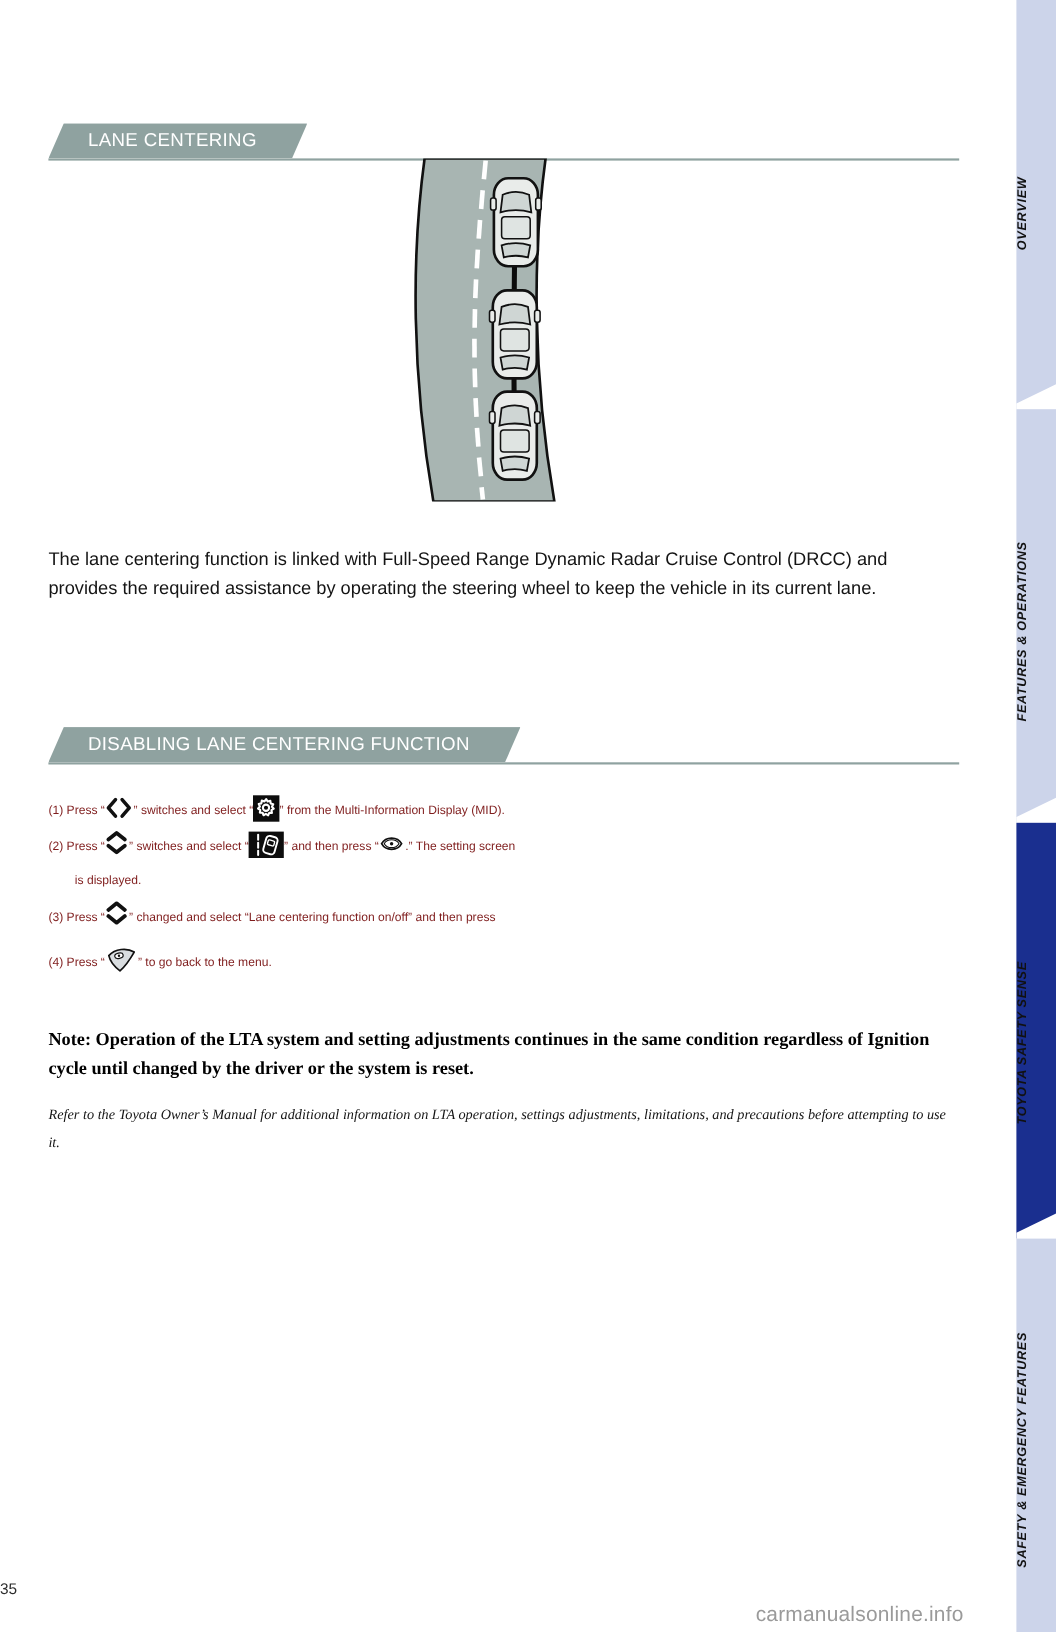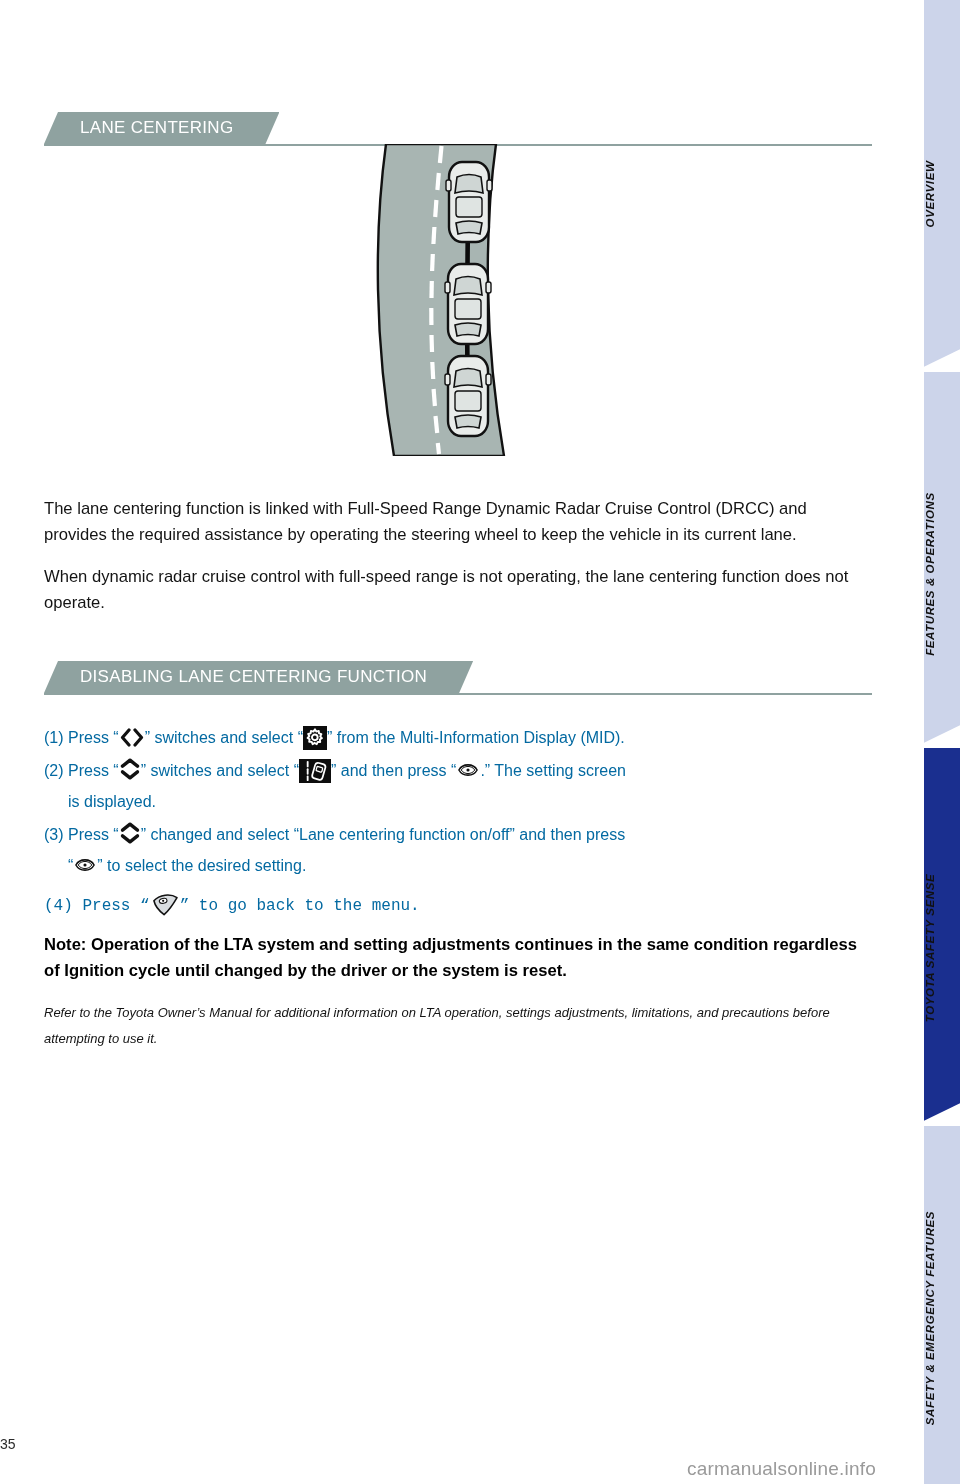--- a/index.html
+++ b/index.html
@@ -119,23 +119,23 @@
 
   
   .para {
     font-size: 16.6px;
     line-height: 26px;
     color: #141414;
     margin: 0 0 16px 0;
     max-width: 826px;
   }
   .step {
-    font-size: 16px;
+    font-size: 11px;
     line-height: 31px;
-    color: #0369a1;
+    color: #7f1d1d;
     margin: 0 0 2px 0;
   }
   .step .cont {
     display: block;
     padding-left: 24px;
   }
   .note {
     font-size: 16.6px;
     line-height: 26px;
     font-weight: bold;
@@ -274,21 +274,20 @@
             <rect x="8" y="36" width="26" height="20" rx="3" fill="#dfe4e2" stroke="#111111" stroke-width="1.4"></rect>
             <rect x="-2" y="19" width="5" height="11" rx="2" fill="#e9ecea" stroke="#111111" stroke-width="1.4"></rect>
             <rect x="39" y="19" width="5" height="11" rx="2" fill="#e9ecea" stroke="#111111" stroke-width="1.4"></rect>
           </g>
         </g>
       </svg>
     </div>
 
     <div style="position:absolute; left:0; top:480px; width:828px;">
       <p class="para">The lane centering function is linked with Full-Speed Range Dynamic Radar Cruise Control (DRCC) and provides the required assistance by operating the steering wheel to keep the vehicle in its current lane.</p>
-      <p class="para">When dynamic radar cruise control with full-speed range is not operating, the lane centering function does not operate.</p>
     </div>
 
     <div class="banner-wrap" style="position:absolute; left:0; top:645px; width:828px;text-align:center;">
       <div class="banner-rule"></div>
       <div class="banner">DISABLING LANE CENTERING FUNCTION</div>
     </div>
 
     <div style="position:absolute; left:0; top:706px; width:828px;">
 
       <p class="step">
@@ -341,44 +340,35 @@
       </p>
 
       <p class="step">
         <span>(3)</span>
         <span>Press “</span><span class="ico">
             <svg width="22" height="22" viewBox="0 0 22 22">
               <path d="M 3.5 8.2 L 11 2.2 L 18.5 8.2" fill="none" stroke="#111" stroke-width="3.4" stroke-linecap="round" stroke-linejoin="round"></path>
               <path d="M 3.5 13.8 L 11 19.8 L 18.5 13.8" fill="none" stroke="#111" stroke-width="3.4" stroke-linecap="round" stroke-linejoin="round"></path>
             </svg>
           </span><span>” changed and select “Lane centering function on/off” and then press</span>
-        <span class="cont">
-          <span>“</span><span class="ico">
-              <svg width="24" height="20" viewBox="0 0 26 22">
-                <path d="M 3 11 C 7 3.5, 19 3.5, 23 11 C 19 18.5, 7 18.5, 3 11 Z" fill="#ffffff" stroke="#111111" stroke-width="1.7"></path>
-                <path d="M 5.6 11 C 8.6 5.8, 17.4 5.8, 20.4 11 C 17.4 16.2, 8.6 16.2, 5.6 11 Z" fill="none" stroke="#111111" stroke-width="1.1"></path>
-                <circle cx="13" cy="11" r="1.7" fill="#111111"></circle>
-              </svg>
-            </span><span>” to select the desired setting.</span>
-        </span>
       </p>
 
-      <p class="step" style="margin-top:10px;font-family:Liberation Mono, monospace;">
+      <p class="step" style="margin-top:10px;">
         <span>(4)</span>
         <span>Press “</span><span class="ico" style="vertical-align:-6px;">
             <svg width="30" height="24" viewBox="0 0 32 26">
               <path d="M 4 9.5 C 10 2.5, 22 1.5, 29 6 C 25 13, 19 21, 15 24.5 C 9 20, 5 14, 4 9.5 Z" fill="#d9dde0" stroke="#111111" stroke-width="1.7" stroke-linejoin="round"></path>
               <ellipse cx="14" cy="9.6" rx="4.2" ry="2.6" transform="rotate(-12 14 9.6)" fill="#ffffff" stroke="#111111" stroke-width="1.2"></ellipse>
               <circle cx="14" cy="9.6" r="1.2" fill="#111111"></circle>
             </svg>
           </span><span>” to go back to the menu.</span>
       </p>
     </div>
 
-    <div style="position:absolute; left:0; top:916px; width:828px;">
+    <div style="position:absolute; left:0; top:916px; width:828px;font-family:Liberation Serif, serif;">
       <p class="note" style="margin-top:0;">Note: Operation of the LTA system and setting adjustments continues in the same condition regardless of Ignition cycle until changed by the driver or the system is reset.</p>
       <p class="italic">Refer to the Toyota Owner’s Manual for additional information on LTA operation, settings adjustments, limitations, and precautions before attempting to use it.</p>
     </div>
 
   </div>
 
   <div id="page-number">35</div>
   <div id="watermark">carmanualsonline.info</div>
 
 </div>

